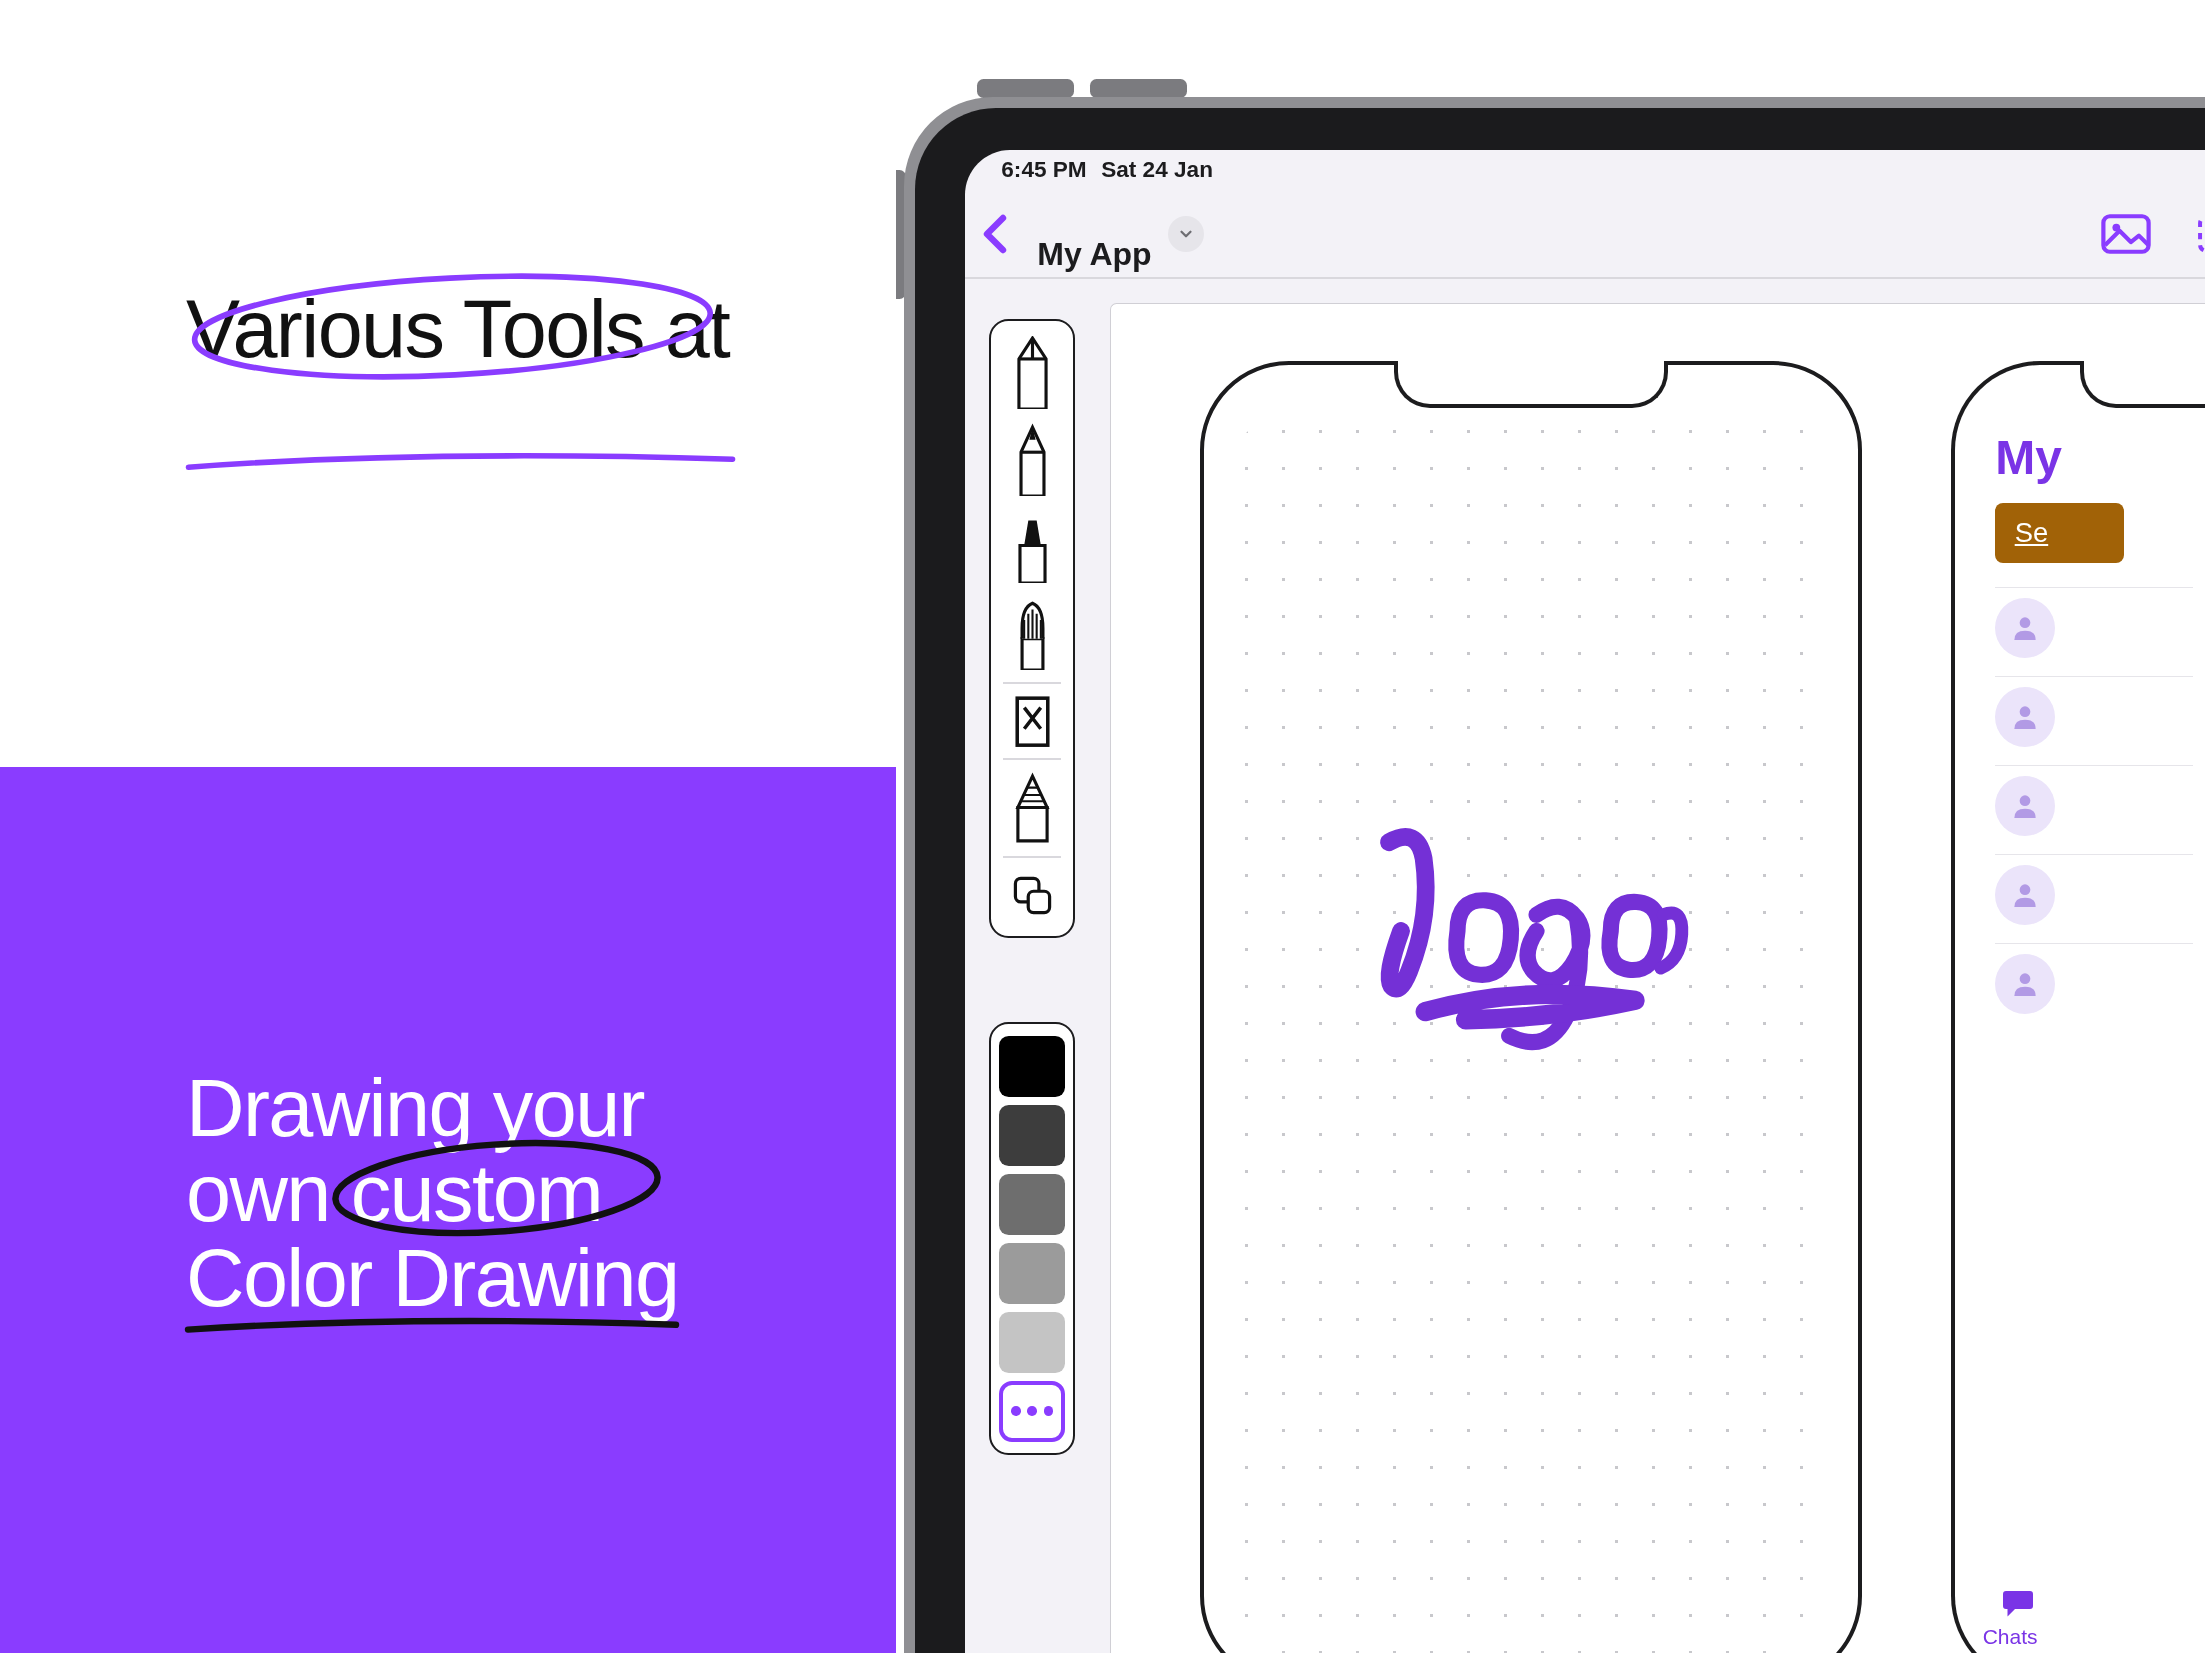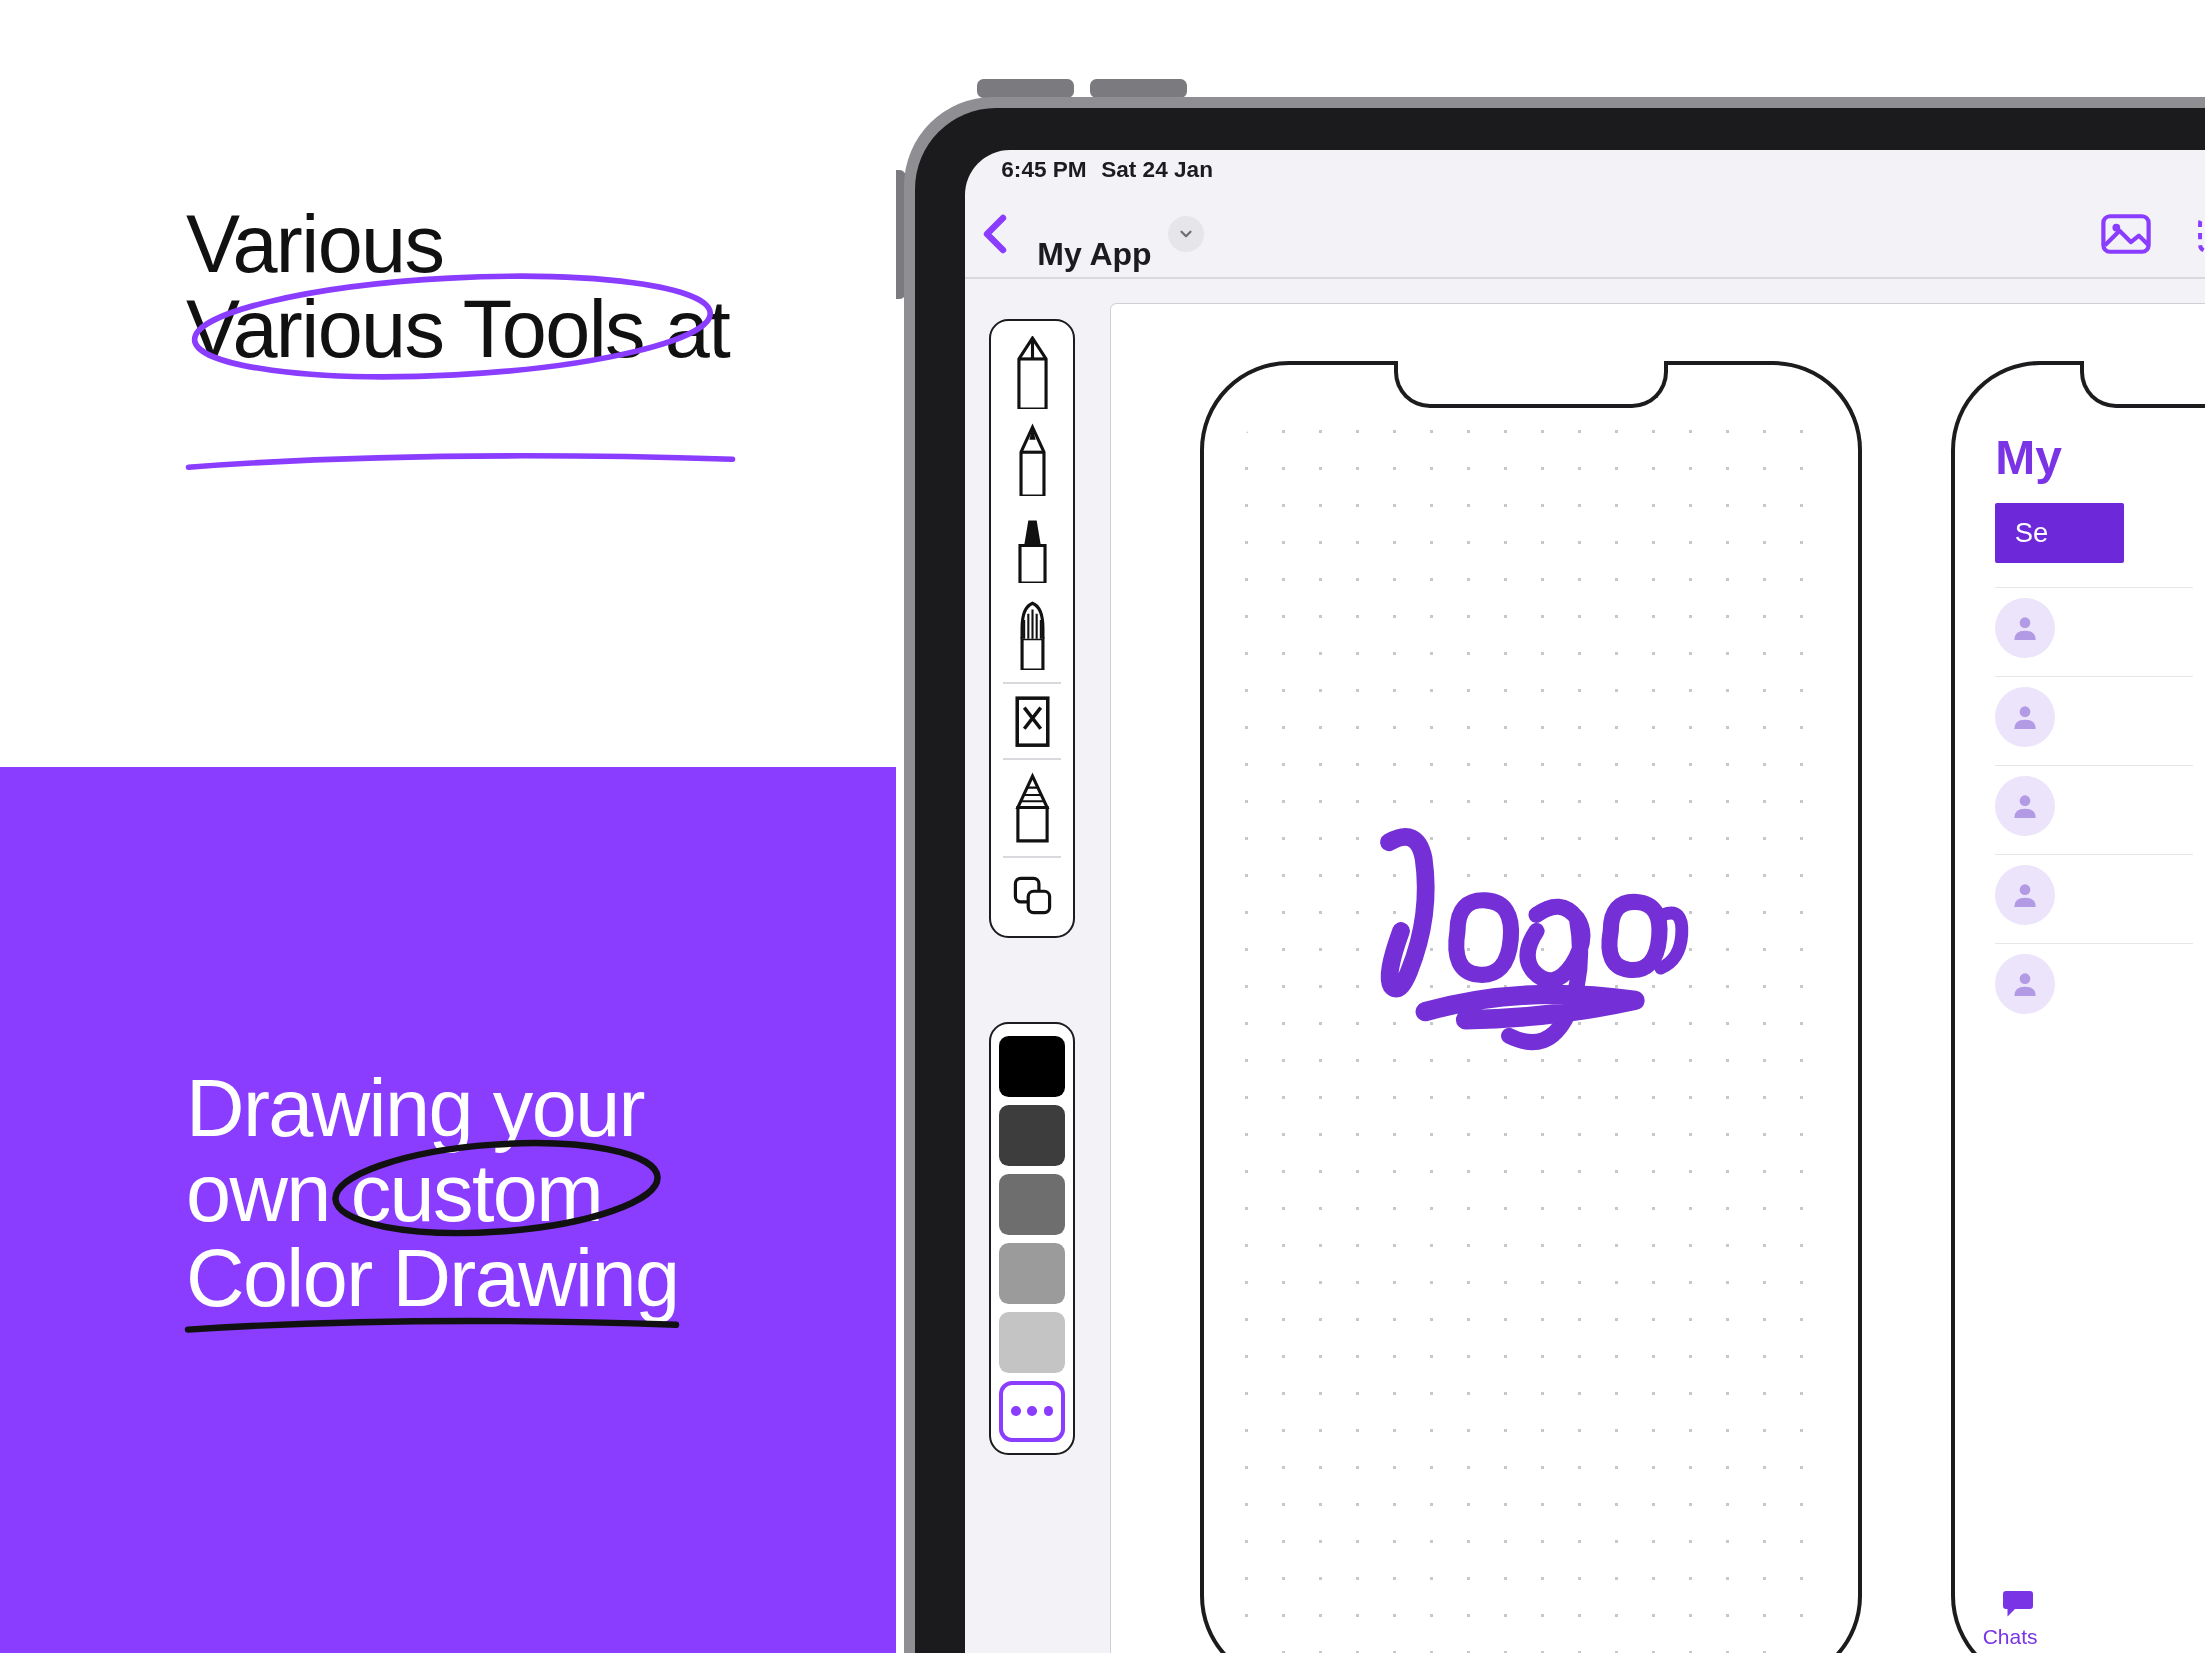--- a/index.html
+++ b/index.html
@@ -252,27 +252,28 @@
     inset: 65px 0 0 40px;
   }
   .p2-title {
     font-size: 48px;
     font-weight: 800;
     color: #7a34e6;
   }
   .p2-search {
     margin-top: 18px;
     height: 60px;
-    background: #6d28d9;
-    border-radius: 2px;
+    background: #a16207;
+    border-radius: 8px;
     display: flex; align-items: center;
     padding: 0 19.4px;
     color: #fff;
     font-size: 27.4px;
     width: 129px;
+    text-decoration: underline;
   }
   .p2-list {
     margin-top: 24px;
     display: flex; flex-direction: column; gap: 8px;
   }
   .p2-row {
     height: 81px;
     border-top: 1.6px solid #e6e5ea;
     display: flex; align-items: center;
     gap: 16px;
@@ -299,21 +300,21 @@
 
 <div class="ipad-btn top1"></div>
 <div class="ipad-btn top2"></div>
 <div class="ipad-btn side"></div>
 
 <div class="left-col">
   <div class="left-top"></div>
   <div class="left-bottom"></div>
 
   <div class="headline headline-top">
-    <span>Various</span><br>
+    <br>
     <span>Various Tools at</span><br>
   </div>
 
   <svg class="scribble" style="left:186px; top:266px; width:549px; height:121px;" viewBox="0 0 680 150">
     <ellipse cx="330" cy="75" rx="320" ry="60" fill="none" stroke="#8a3cff" stroke-width="7" transform="rotate(-3 330 75)"></ellipse>
   </svg>
 
   <svg class="scribble" style="left:182px; top:448px; width:557px; height:32px;" viewBox="0 0 690 40">
     <path d="M5 24 Q 300 2 685 14" fill="none" stroke="#8a3cff" stroke-width="7" stroke-linecap="round"></path>
   </svg>

